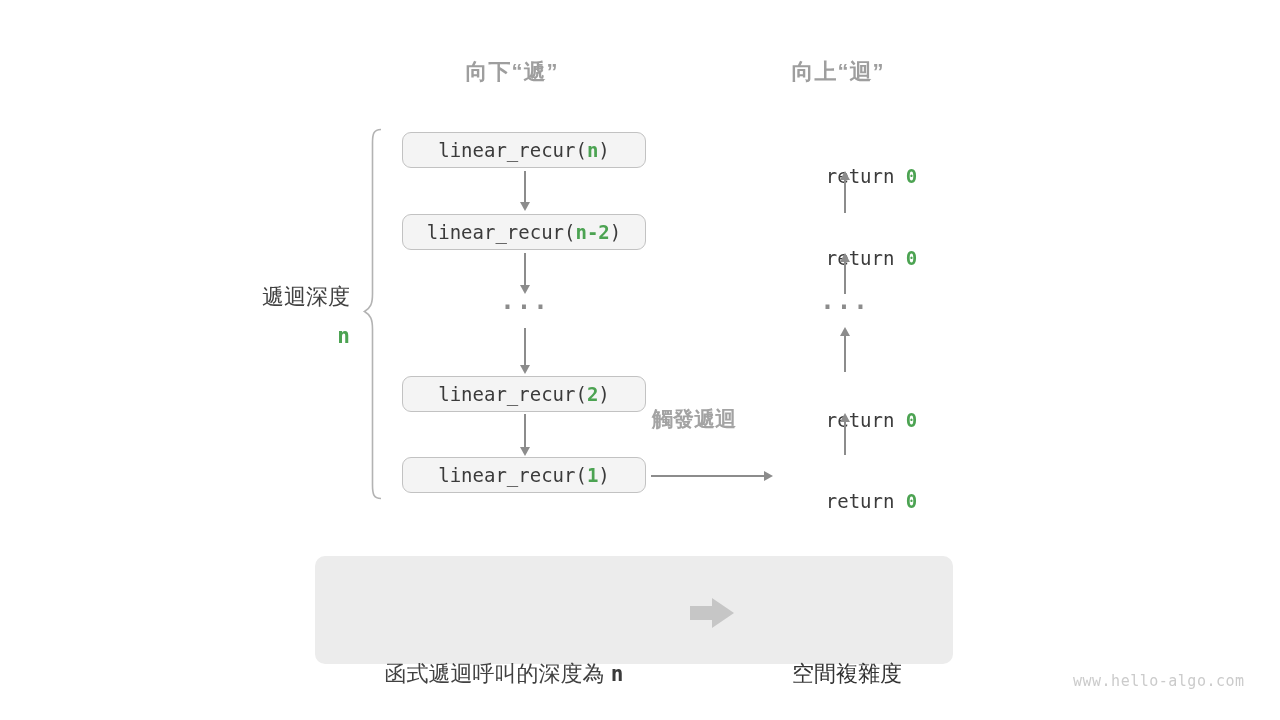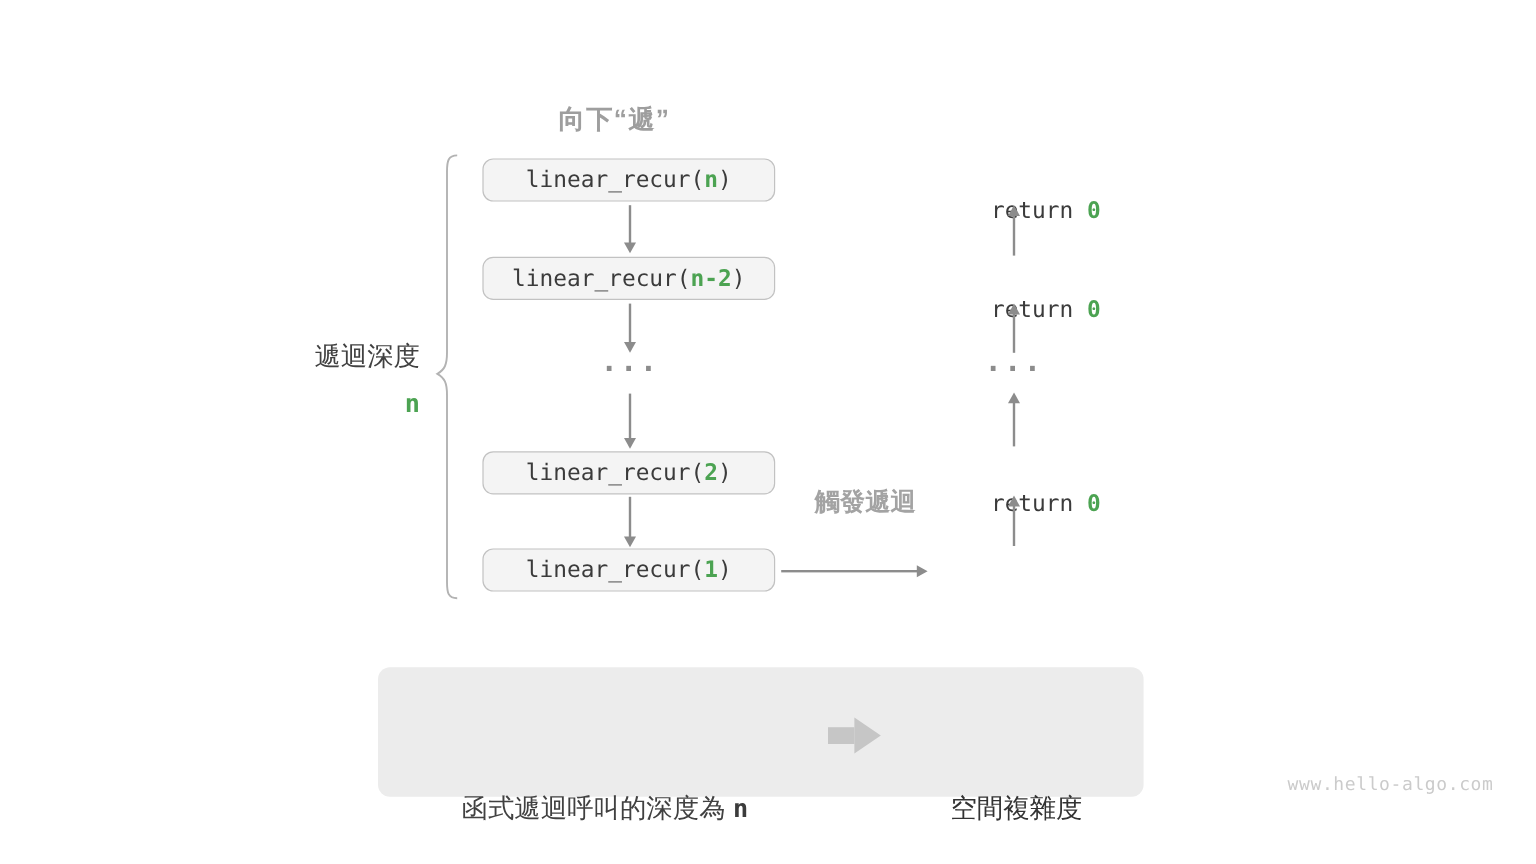--- a/index.html
+++ b/index.html
@@ -18,21 +18,21 @@
   .canvas{position:relative;width:1280px;height:720px;background:#ffffff;}
   .abs{position:absolute;}
   .mono{font-family:"DejaVu Sans Mono", monospace;}
   .g{color:var(--green);font-weight:700;}
 
   
   .col-hdr{
     position:absolute;top:57px;width:240px;text-align:center;
     font-size:22px;font-weight:700;color:var(--muted);letter-spacing:1px;
   }
-  #hdr-down{left:392px;margin-top:28px;}
+  #hdr-down{left:392px;}
   #hdr-up{left:718px;}
 
   
   .depth-label{
     position:absolute;left:200px;top:277px;width:150px;text-align:right;
     font-size:22px;color:#414141;line-height:40px;
   }
   .depth-label .val{font-size:21px;line-height:38px;}
 
   
@@ -72,21 +72,21 @@
   }
 
   .dots{
     position:absolute;width:64px;text-align:center;
     font-family:"DejaVu Sans Mono", monospace;font-weight:700;font-size:24px;
     line-height:26px;letter-spacing:2px;color:var(--arrow);
   }
 
   
   .trigger{
-    position:absolute;left:655px;top:404px;width:132px;text-align:center;
+    position:absolute;left:628px;top:404px;width:132px;text-align:center;
     font-size:21px;font-weight:700;color:#a3a3a3;line-height:29px;
   }
 
   
   .summary-box{
     position:absolute;left:315px;top:556px;width:638px;height:108px;
     background:#ececec;border-radius:10px;
   }
   .sum-left{
     position:absolute;left:328px;top:569px;width:352px;text-align:center;
@@ -101,31 +101,32 @@
 
   .block-arrow{position:absolute;left:690px;top:598px;width:44px;height:30px;}
   .block-arrow .bar{position:absolute;left:0;top:8px;width:22px;height:14px;background:#c6c6c6;}
   .block-arrow .head{
     position:absolute;left:22px;top:0;width:0;height:0;
     border-top:15px solid transparent;border-bottom:15px solid transparent;
     border-left:22px solid #c6c6c6;
   }
 
   .watermark{
-    position:absolute;left:1073px;top:644px;
+    position:absolute;left:1073px;top:672px;
     font-family:"DejaVu Sans Mono", monospace;font-size:15px;letter-spacing:0.5px;
     color:#cbcbcb;
   }
 </style>
 </head>
 <body>
 
 <div class="canvas">
 
   <div class="col-hdr" id="hdr-down">向下“遞”</div>
+  <div class="col-hdr" id="hdr-up">向上“迴”</div>
 
   <div class="depth-label">
     <div>遞迴深度</div>
     <div class="mono g val">n</div>
   </div>
 
   <svg class="abs" style="left:360px;top:128px;" width="24" height="372" viewBox="0 0 24 372">
     <path d="M21 1.5 C13.5 1.5 12.5 6 12.5 15 L12.5 166 C12.5 176 10.5 180 4.5 183.5 C10.5 187 12.5 191 12.5 201 L12.5 357 C12.5 366 13.5 370.5 21 370.5" stroke="#b3b3b3" stroke-width="1.6" fill="none"></path>
   </svg>
 
@@ -150,20 +151,23 @@
 
   <div class="ret" style="top:137px;">
     <span>return </span><span class="g">0</span>
   </div>
   <div class="ret" style="top:219px;">
     <span>return </span><span class="g">0</span>
   </div>
   <div class="ret" style="top:381px;">
     <span>return </span><span class="g">0</span>
   </div>
+  <div class="ret" style="top:462px;">
+    <span>return </span><span class="g">0</span>
+  </div>
 
   <div class="varrow up" style="left:844px;top:179px;height:34px;"></div>
   <div class="varrow up" style="left:844px;top:261px;height:33px;"></div>
   <div class="varrow up" style="left:844px;top:335px;height:37px;"></div>
   <div class="varrow up" style="left:844px;top:421px;height:34px;"></div>
   <div class="dots" style="left:813px;top:288px;">...</div>
 
   <div class="harrow" style="left:651px;top:475px;width:114px;"></div>
   <div class="trigger">
     <div>觸發遞迴</div>

